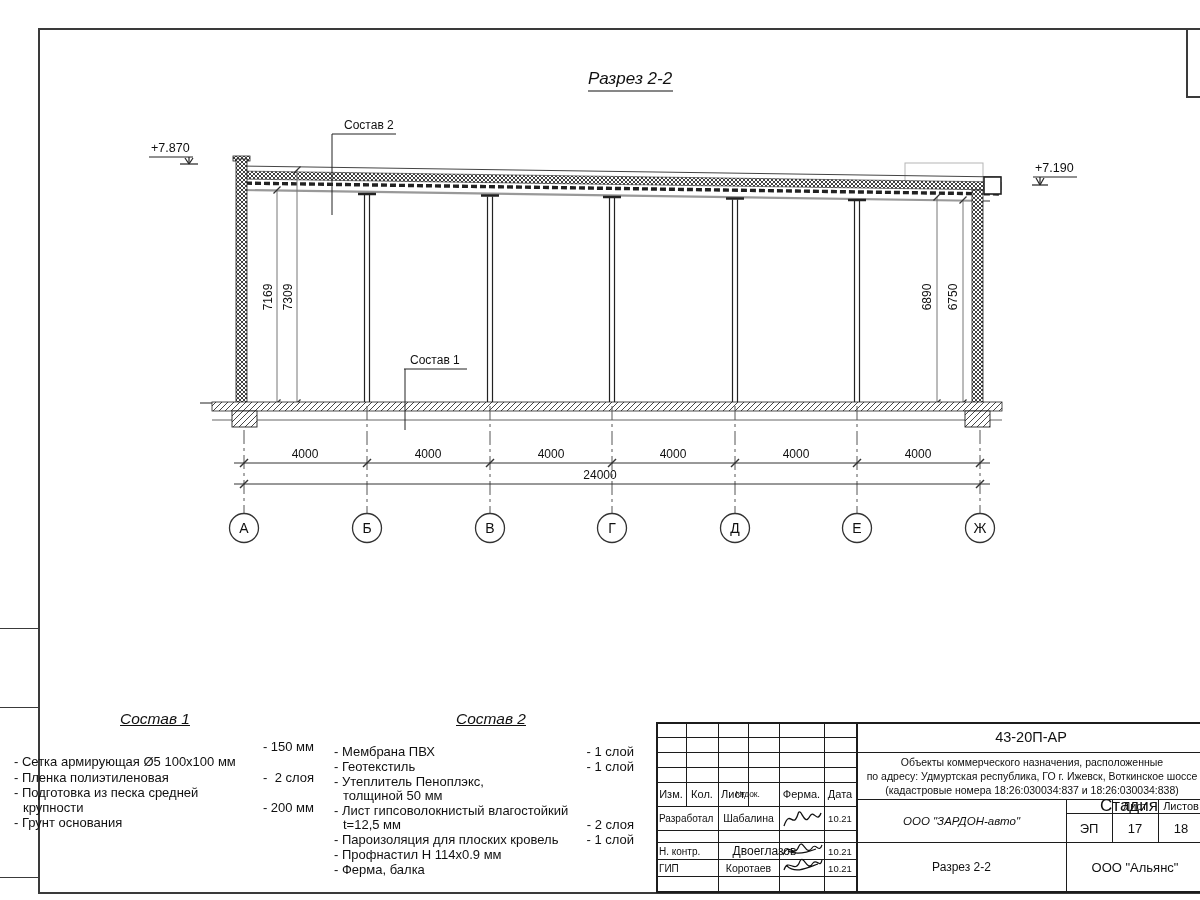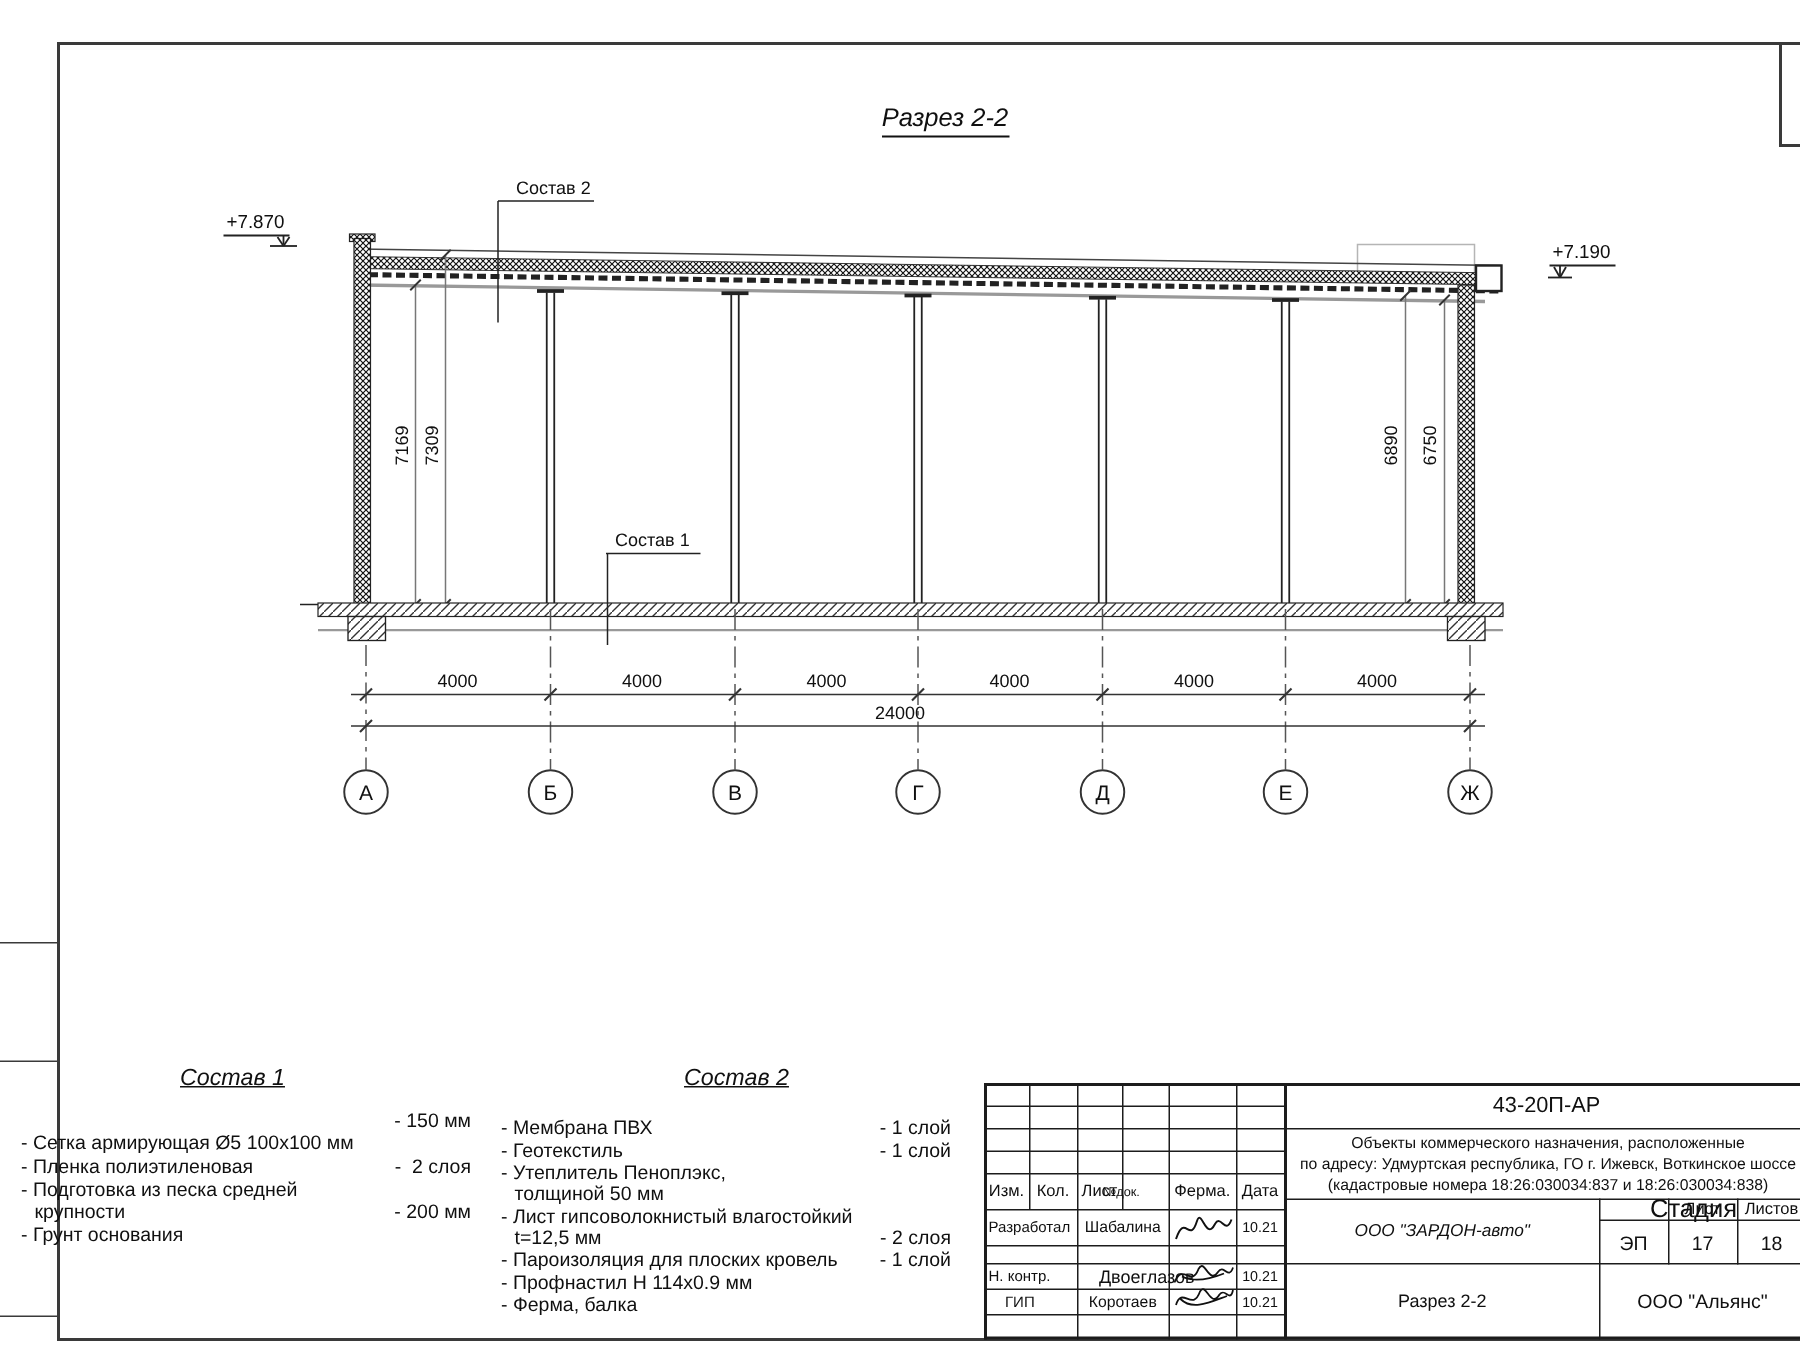--- a/index.html
+++ b/index.html
@@ -305,21 +305,21 @@
       <path d="M4,20 C10,2 13,24 18,8 C21,-1 24,22 30,10 C34,3 37,18 41,7" stroke="#111" fill="none" stroke-width="1.3"></path>
     </svg>
 
   <div class="tc tl" style="left:3px;top:121px;width:58px;height:16px;font-size:10px;">Н. контр.</div>
   <div class="tc" style="left:78px;top:121px;width:61px;height:16px;font-size:12px;text-align:right;">Двоеглазов</div>
   <div class="tc" style="left:168px;top:122px;width:32px;height:14px;font-size:9.5px;">10.21</div>
   <svg width="44" height="24" style="position:absolute;left:124px;top:115px;">
       <path d="M3,18 C9,4 14,22 19,9 C23,1 26,20 32,11 C36,5 39,17 42,8 M8,14 C16,18 26,16 36,12" stroke="#111" fill="none" stroke-width="1.2"></path>
     </svg>
 
-  <div class="tc tl" style="left:3px;top:138px;width:58px;height:16px;font-size:10px;padding-left:11px;">ГИП</div>
+  <div class="tc tl" style="left:3px;top:138px;width:58px;height:16px;font-size:10px;">ГИП</div>
   <div class="tc" style="left:62px;top:138px;width:61px;height:16px;font-size:10.5px;">Коротаев</div>
   <div class="tc" style="left:168px;top:139px;width:32px;height:14px;font-size:9.5px;">10.21</div>
   <svg width="44" height="24" style="position:absolute;left:124px;top:132px;">
       <path d="M4,16 C8,3 15,21 20,7 C24,0 27,19 33,9 C37,4 40,15 42,6 M7,12 C15,20 27,14 38,10" stroke="#111" fill="none" stroke-width="1.2"></path>
     </svg>
 
   <div class="tc" style="left:202px;top:2px;width:346px;height:26px;font-size:14.5px;">43-20П-АР</div>
   <div class="tc" style="left:204px;top:31px;width:344px;height:45px;font-size:10.5px;line-height:14px;white-space:pre-line;">Объекты коммерческого назначения, расположенные
 по адресу: Удмуртская республика, ГО г. Ижевск, Воткинское шоссе
 (кадастровые номера 18:26:030034:837 и 18:26:030034:838)</div>

